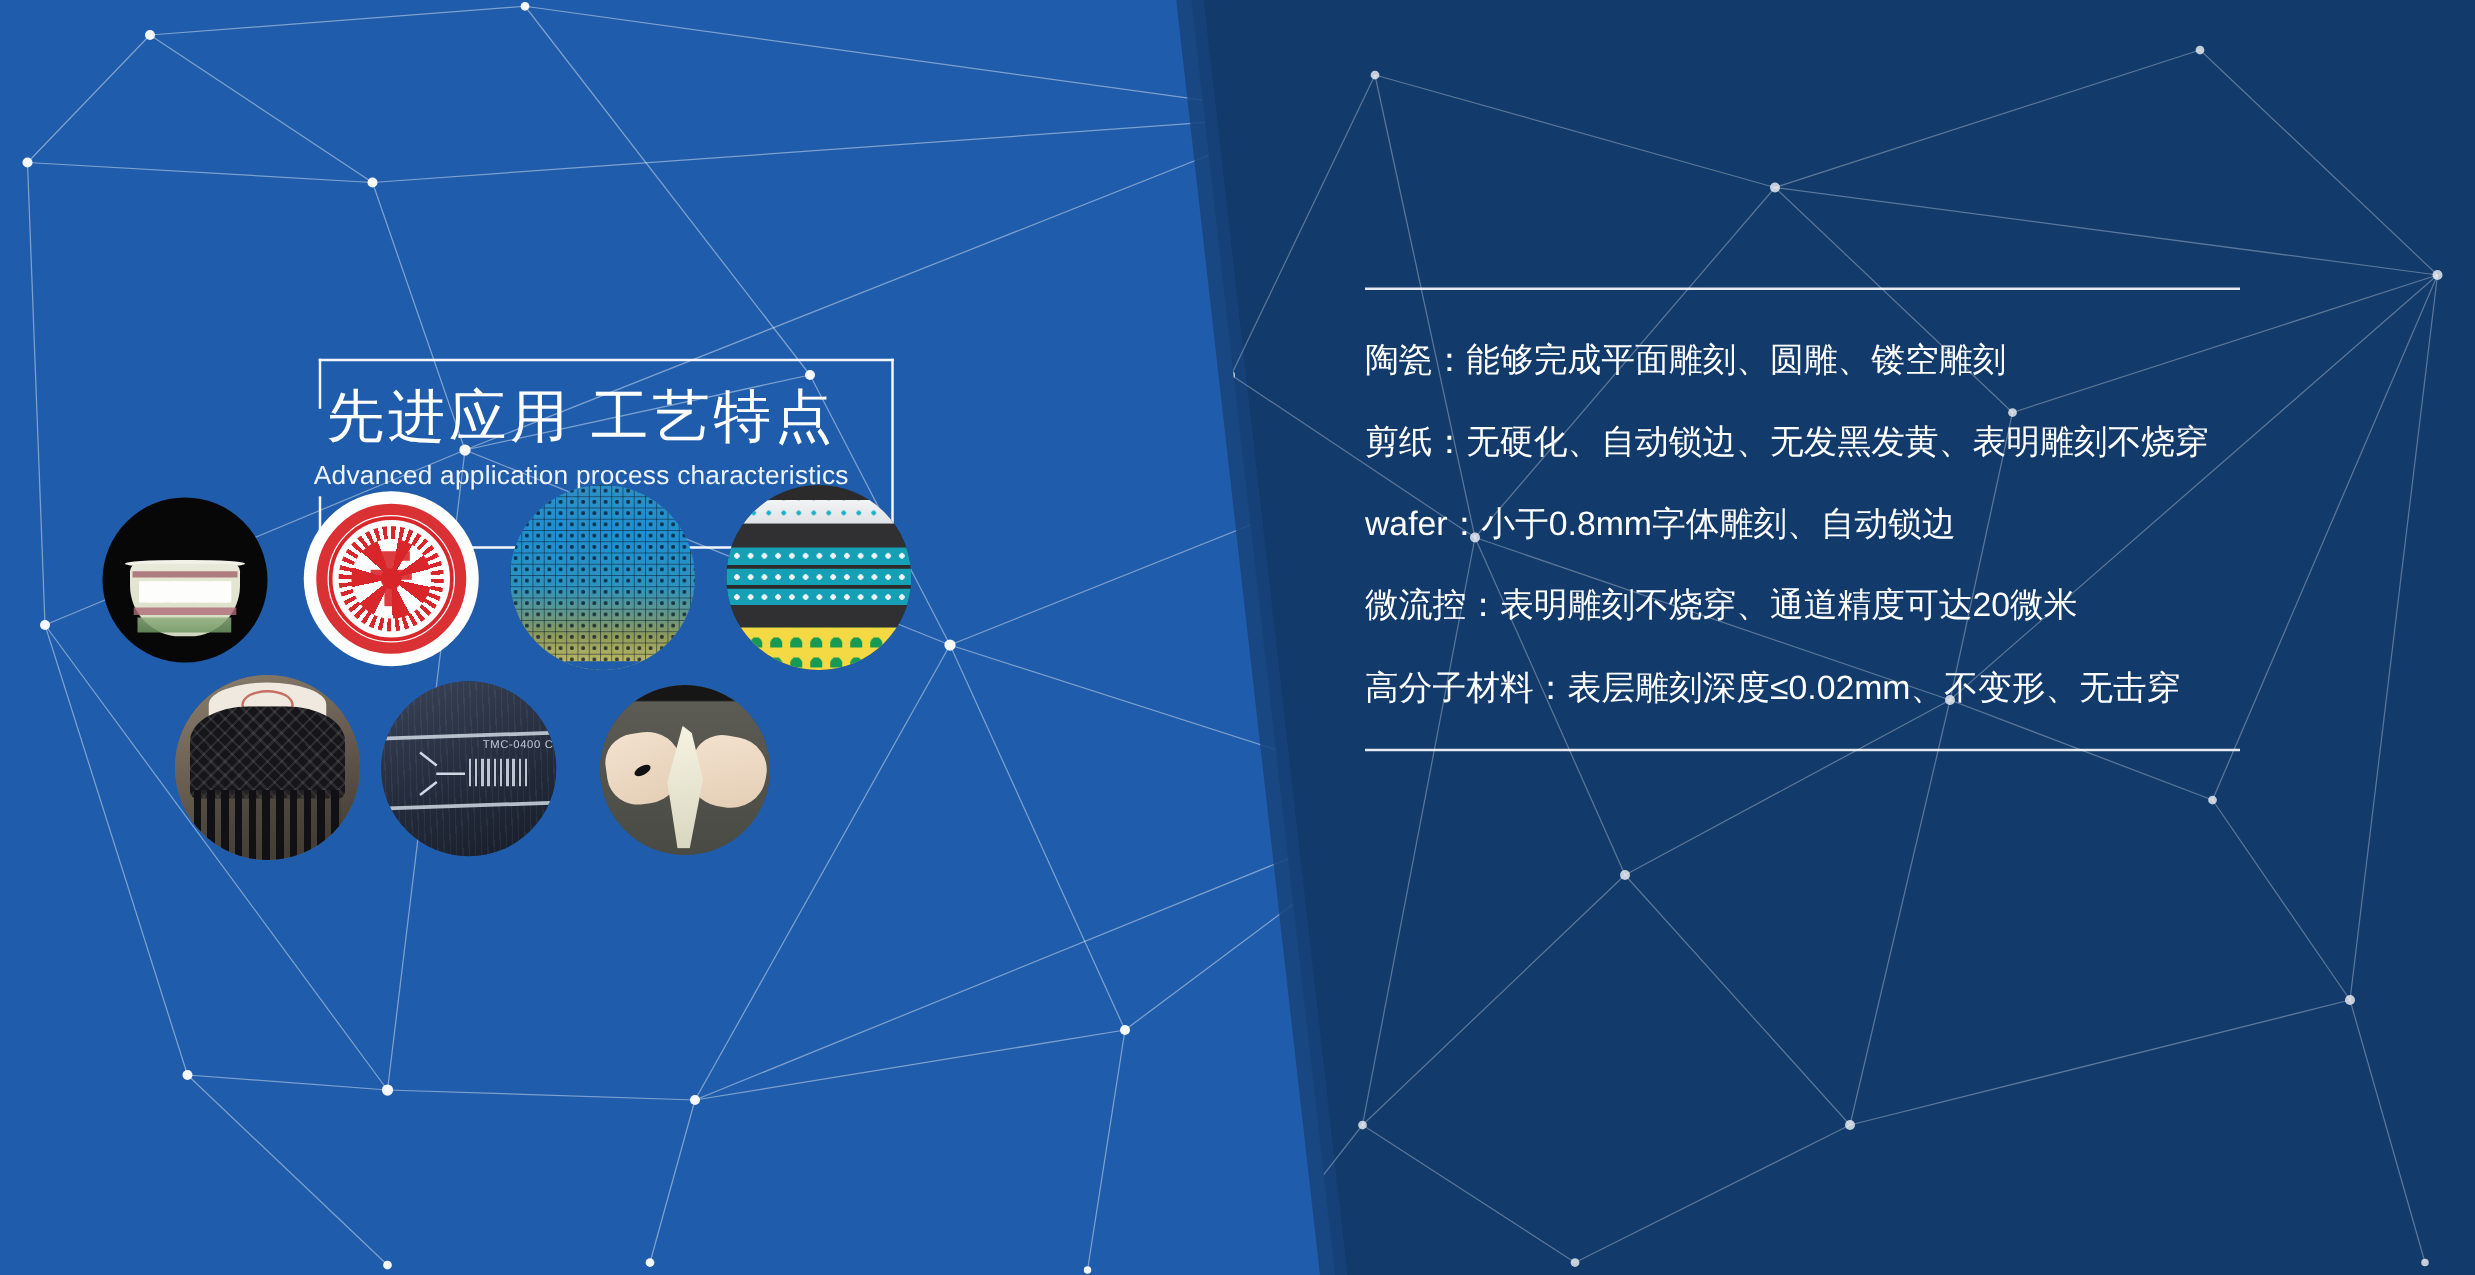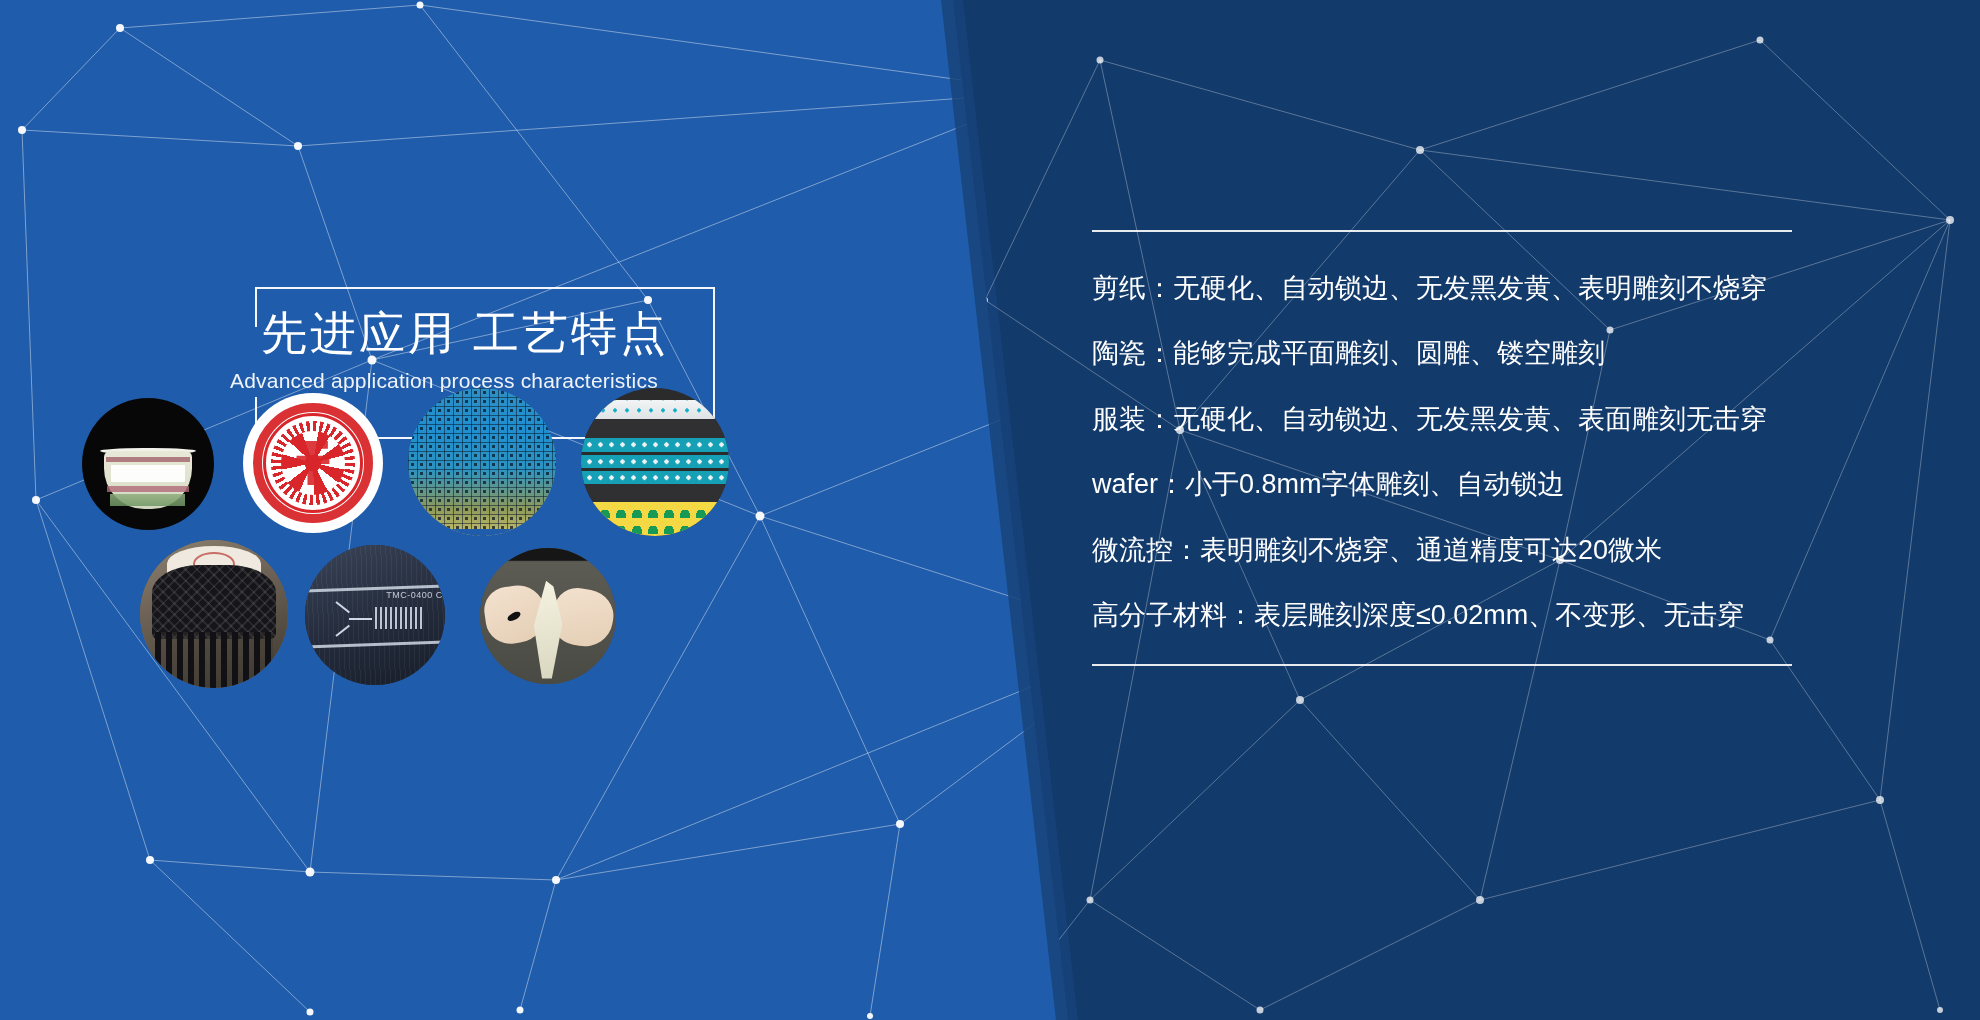--- a/index.html
+++ b/index.html
@@ -62,20 +62,21 @@
     color: #ffffff;
     font-size: 46px;
     font-weight: 400;
     letter-spacing: 3px;
     white-space: nowrap;
   }
   .title-en {
     position: absolute;
     left: -25px; top: 82px;
     width: 470px;
+    text-align: center;
     color: #f0f4fa;
     font-size: 21px;
     font-weight: 400;
     letter-spacing: .2px;
     white-space: nowrap;
   }
 
   
   .circle {
     position: absolute;
@@ -570,22 +571,21 @@
       <div class="glove-bg"></div>
       <div class="glove-hand glove-l"></div>
       <div class="glove-hand glove-r"></div>
       <div class="glove-film"></div>
       <div class="glove-tool"></div>
     </div>
   </div>
 
   <div class="spec">
     <div class="rule rule-top"></div>
+    <div class="spec-line">陶瓷：能够完成平面雕刻、圆雕、镂空雕刻</div>
     <div class="spec-line">剪纸：无硬化、自动锁边、无发黑发黄、表明雕刻不烧穿</div>
-    <div class="spec-line">陶瓷：能够完成平面雕刻、圆雕、镂空雕刻</div>
-    <div class="spec-line">服装：无硬化、自动锁边、无发黑发黄、表面雕刻无击穿</div>
     <div class="spec-line">wafer：小于0.8mm字体雕刻、自动锁边</div>
     <div class="spec-line">微流控：表明雕刻不烧穿、通道精度可达20微米</div>
     <div class="spec-line">高分子材料：表层雕刻深度≤0.02mm、不变形、无击穿</div>
     <div class="rule rule-bot"></div>
   </div>
 
 </div>
 
 </body></html>

